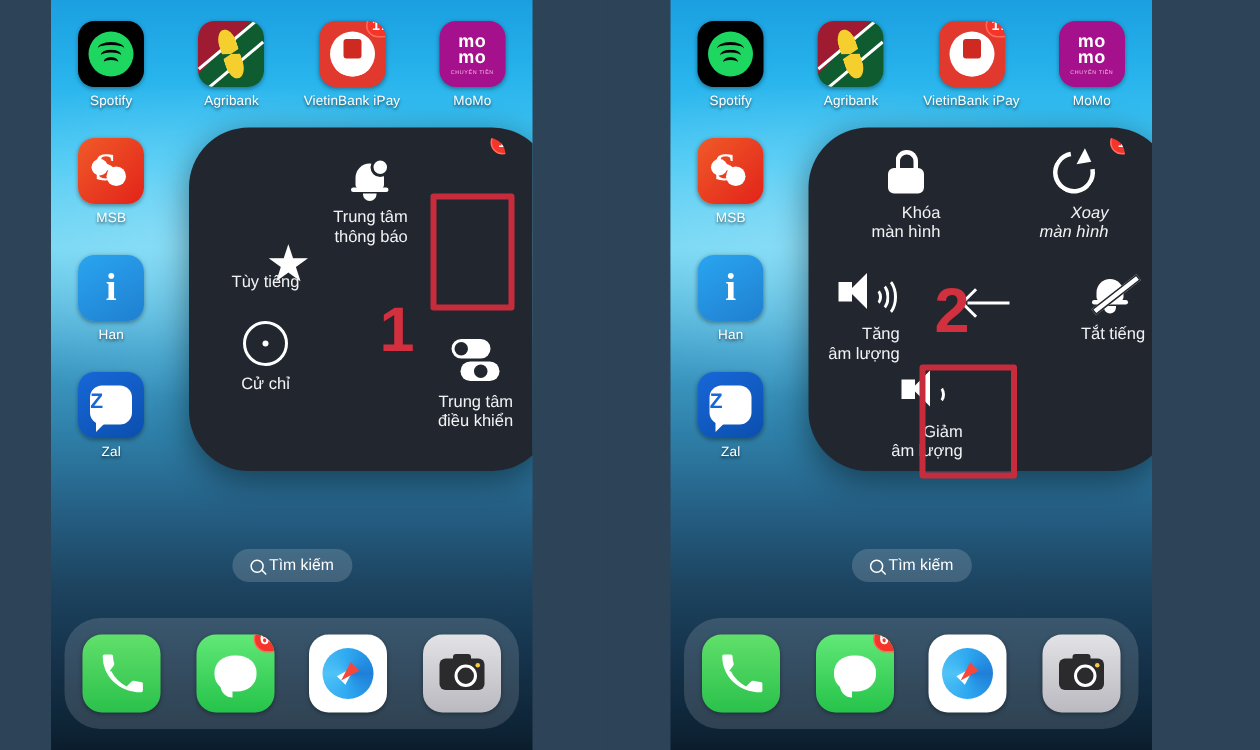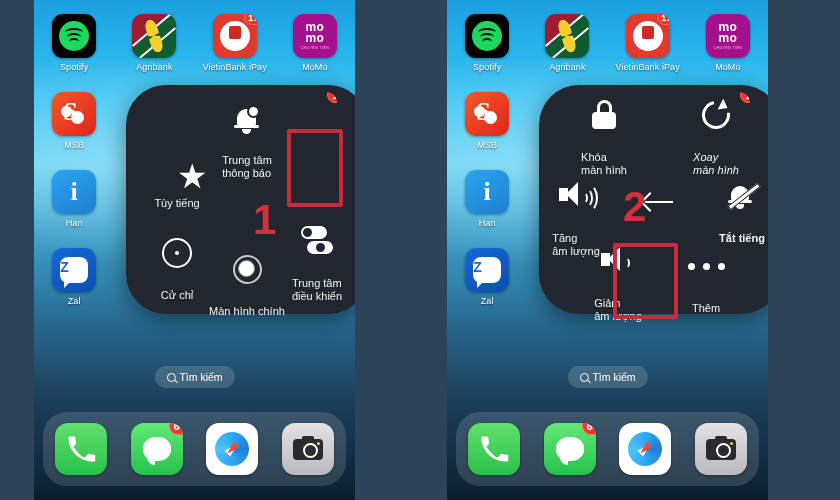--- a/index.html
+++ b/index.html
@@ -145,21 +145,21 @@
   }
   .dock .ico{width:52px;height:52px;border-radius:13px;}
 
   
   .at-panel{
     position:absolute;width:242px;height:229px;border-radius:40px;
     background:#22262e;box-shadow:0 6px 22px rgba(0,0,0,.45);
   }
   .at-item{position:absolute;display:flex;flex-direction:column;align-items:center;width:86px;}
   .at-label{
-    margin-top:20px;color:#f2f3f5;font-size:11px;line-height:13px;text-align:left;white-space:pre-line;
+    margin-top:5px;color:#f2f3f5;font-size:11px;line-height:13px;text-align:right;white-space:pre-line;
   }
   .at-ico{height:32px;display:flex;align-items:center;justify-content:center;}
 
   
   .g-bell{position:relative;width:24px;height:26px;}
   .g-bell .bd{position:absolute;left:2px;top:4px;width:19px;height:17px;background:#fff;border-radius:10px 10px 3px 3px;}
   .g-bell .bd:after{content:"";position:absolute;left:-3px;bottom:-2px;width:25px;height:3.4px;background:#fff;border-radius:2px;}
   .g-bell .cl{position:absolute;left:7px;bottom:-3px;width:9px;height:5px;background:#fff;border-radius:0 0 5px 5px;}
   .g-bell .dot{position:absolute;right:-1px;top:0;width:9px;height:9px;border-radius:50%;background:#fff;border:2.2px solid #22262e;}
 
@@ -373,33 +373,27 @@
       </div>
 
       <div class="at-item" style="left:8px;top:60px;">
         <div class="at-ico">
             <div class="g-star">★</div>
           </div>
         <div class="at-label">Tùy tiếng</div>
       </div>
 
 
-      <div class="at-item" style="left:8px;top:152px;">
+      <div class="at-item" style="left:8px;top:128px;">
         <div class="at-ico">
             <div class="g-gesture"></div>
           </div>
         <div class="at-label">Cử chỉ</div>
       </div>
 
-      <div class="at-item" style="left:78px;top:168px;">
-        <div class="at-ico">
-            <div class="g-home"></div>
-          </div>
-        <div class="at-label">Màn hình chính</div>
-      </div>
 
       <div class="at-item" style="left:148px;top:140px;">
         <div class="at-ico">
           <div class="g-cc">
               <div class="sw s1"></div>
               <div class="kn k1"></div>
               <div class="sw s2" style="top:15px"></div>
               <div class="kn k2" style="top:17px"></div>
             </div>
         </div>
@@ -589,21 +583,21 @@
       <div class="at-item" style="left:76px;top:101px;">
         <div class="at-ico">
           <div class="g-arrow">
               <div class="ln"></div>
               <div class="hd"></div>
             </div>
         </div>
         <div class="at-label"></div>
       </div>
 
-      <div class="at-item" style="left:160px;top:95px;font-weight:bold;">
+      <div class="at-item" style="left:160px;top:95px;">
         <div class="at-ico">
           <div class="g-mute">
               <div class="bd"></div>
               <div class="cl"></div>
               <div class="sl"></div>
             </div>
         </div>
         <div class="at-label">Tắt tiếng</div>
       </div>
 
@@ -611,29 +605,19 @@
         <div class="at-ico">
           <div class="g-voldn">
               <div class="spk"></div>
               <div class="wav w1"></div>
             </div>
         </div>
         <div class="at-label">Giảm
 âm lượng</div>
       </div>
 
-      <div class="at-item" style="left:124px;top:165px;">
-        <div class="at-ico">
-          <div class="g-more">
-              <i></i>
-              <i></i>
-              <i></i>
-            </div>
-        </div>
-        <div class="at-label">Thêm</div>
-      </div>
     </div>
 
     <div class="annot-box" style="left:166px;top:243px;width:57px;height:68px;"></div>
     <div class="annot-num" style="left:176px;top:186px;">2</div>
   </div>
 
 </div>
 
 </body></html>

